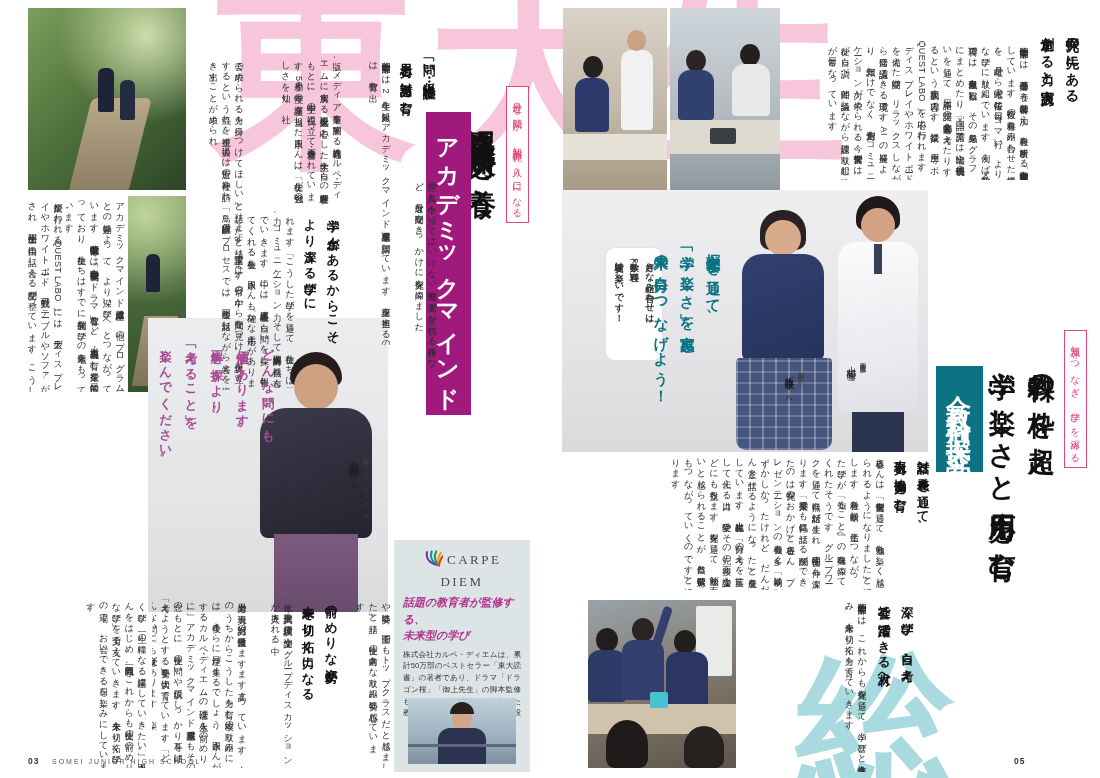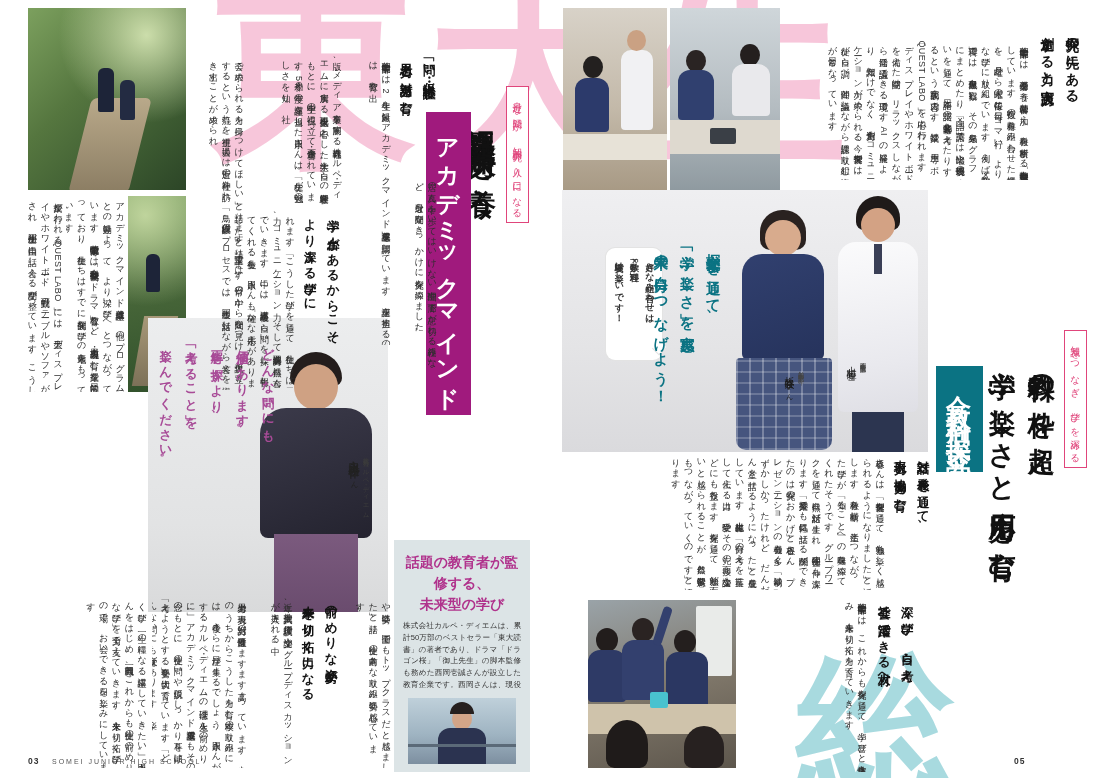--- a/index.html
+++ b/index.html
@@ -17,21 +17,21 @@
         letter-spacing:2px;padding:7px 3px;line-height:1.6;}
   .boxhead{color:#fff;font-weight:bold;}
   .cap .co{display:block;font-size:6.5px;letter-spacing:1px;color:#3c3c3c;}
   .cap .nm{display:block;font-size:11px;letter-spacing:2px;color:#222;font-weight:bold;}
   .cap .sx{font-size:7.5px;font-weight:normal;}
   .quote{font-size:12.5px;line-height:2.05;letter-spacing:1.5px;color:#a84b97;font-weight:bold;}
   .slogan{font-size:14.5px;line-height:1.8;letter-spacing:2px;color:#0b7383;font-weight:bold;}
   .bubble{background:#fff;border-radius:9px;box-shadow:0 0 0 1px #e3e3e3;
           font-size:9px;font-weight:bold;line-height:1.7;color:#333;padding:8px 5px;}
   .carpe{background:#dce4e6;z-index:2;}
-  .carpe .chead{color:#b0328c;font-weight:bold;font-size:14px;text-align:center;line-height:1.5;}
+  .carpe .chead{color:#b0328c;font-weight:bold;font-size:11px;text-align:left;line-height:1.5;font-style:italic;}
   .carpe .cbody{font-size:7.6px;line-height:1.55;color:#333;text-align:justify;}
   .logo-text{font-family:"Liberation Serif","DejaVu Serif",serif;font-size:13px;
              letter-spacing:2.5px;color:#474752;}
   .ftr{font-size:7px;letter-spacing:2px;color:#555;}
   .pgnum{font-size:8.5px;color:#333;letter-spacing:1px;}
   .namelab .af{display:block;font-size:6px;letter-spacing:.5px;color:#444;}
   .namelab .nn{display:block;font-size:10px;letter-spacing:1.5px;color:#1c1c1c;}
   .namelab .sx{font-size:7px;}
 </style>
 </head>
@@ -90,20 +90,34 @@
 楽しんでください。</div>
 
   <div class="abs v body txt" style="left:346px;top:596px;width:46px;height:172px;">や姿勢は、全国でもトップクラスだと感じました」と語り、生徒の前向きな取り組み姿勢に感心しています。</div>
   <div class="abs v sh pre txt" style="left:296px;top:596px;">前のめりな姿勢が、
 未来を切り拓く力になる</div>
   <div class="abs v body txt" style="left:250px;top:596px;width:44px;height:172px;">近年、推薦入試や採用試験で小論文やグループディスカッションが導入される中、</div>
   <div class="abs v body txt" style="left:152px;top:596px;width:96px;height:172px;">思考力や表現力、対話力の重要性はますます高まっています。中学生のうちからこうした力を育む本校の取り組みには、今後さらに注目が集まるでしょう。永田さんが所属するカルペ・ディエムの理念は「人生を前のめりに」。アカデミックマインド養成講座でもその理念のもとに、生徒の問いや仮説にしっかり耳を傾け、「考えようとする姿勢」を大切に育てています。「どんな問いにも意味があります。楽し</div>
   <div class="abs v body txt" style="left:50px;top:596px;width:98px;height:172px;">く学び、一生の糧になる講座にしていきたい」。永田さんをはじめ、教職員一同、これからも生徒の「前のめりな学び」を全力で支えていきます。未来を切り拓く学びの場で、お会いできる日を楽しみにしています。</div>
 
   <div class="abs carpe" style="left:394px;top:540px;width:136px;height:232px;padding:8px 9px;box-sizing:border-box;">
+    <div style="text-align:center;">
+      <span style="vertical-align:middle;">
+        <svg width="20" height="20" viewBox="0 0 30 30">
+            <g fill="none" stroke-linecap="round" stroke-width="3">
+          <path d="M24 26 C10 24 4 16 6 6" stroke="#7b2d8e"></path>
+          <path d="M24 26 C14 22 10 14 13 5" stroke="#1d7fc4"></path>
+          <path d="M24 26 C18 20 16 12 20 5" stroke="#2a9d3f"></path>
+          <path d="M24 26 C22 19 23 12 27 7" stroke="#f4a300"></path>
+          <path d="M24 26 C25 20 27 15 30 12" stroke="#e63946"></path>
+        </g>
+          </svg>
+      </span>
+      <span class="logo-text">CARPE DIEM</span>
+    </div>
     <div class="chead pre" style="margin-top:4px;">話題の教育者が監修する、
 未来型の学び</div>
     <div class="cbody" style="margin-top:5px;height:72px;overflow:hidden;">株式会社カルペ・ディエムは、累計50万部のベストセラー「東大読書」の著者であり、ドラマ「ドラゴン桜」「御上先生」の脚本監修も務めた西岡壱誠さんが設立した教育企業です。西岡さんは、現役東大生とともに教育活動を行っており、本プログラムにも携わっています。</div>
     <div class="abs photo" style="left:14px;top:158px;width:108px;height:66px;background:linear-gradient(180deg,#bfd0da 0%,#9fb4c2 55%,#7d8fa0 100%);">
       <div class="abs" style="left:44px;top:10px;width:20px;height:22px;background:#d3a588;border-radius:50%;"></div>
       <div class="abs" style="left:42px;top:4px;width:24px;height:12px;background:#26201f;border-radius:12px 12px 0 0;"></div>
       <div class="abs" style="left:30px;top:30px;width:48px;height:36px;background:#2b3350;border-radius:12px 12px 0 0;"></div>
       <div class="abs" style="left:0;top:46px;width:108px;height:3px;background:#5b6a78;"></div>
     </div>
   </div>

